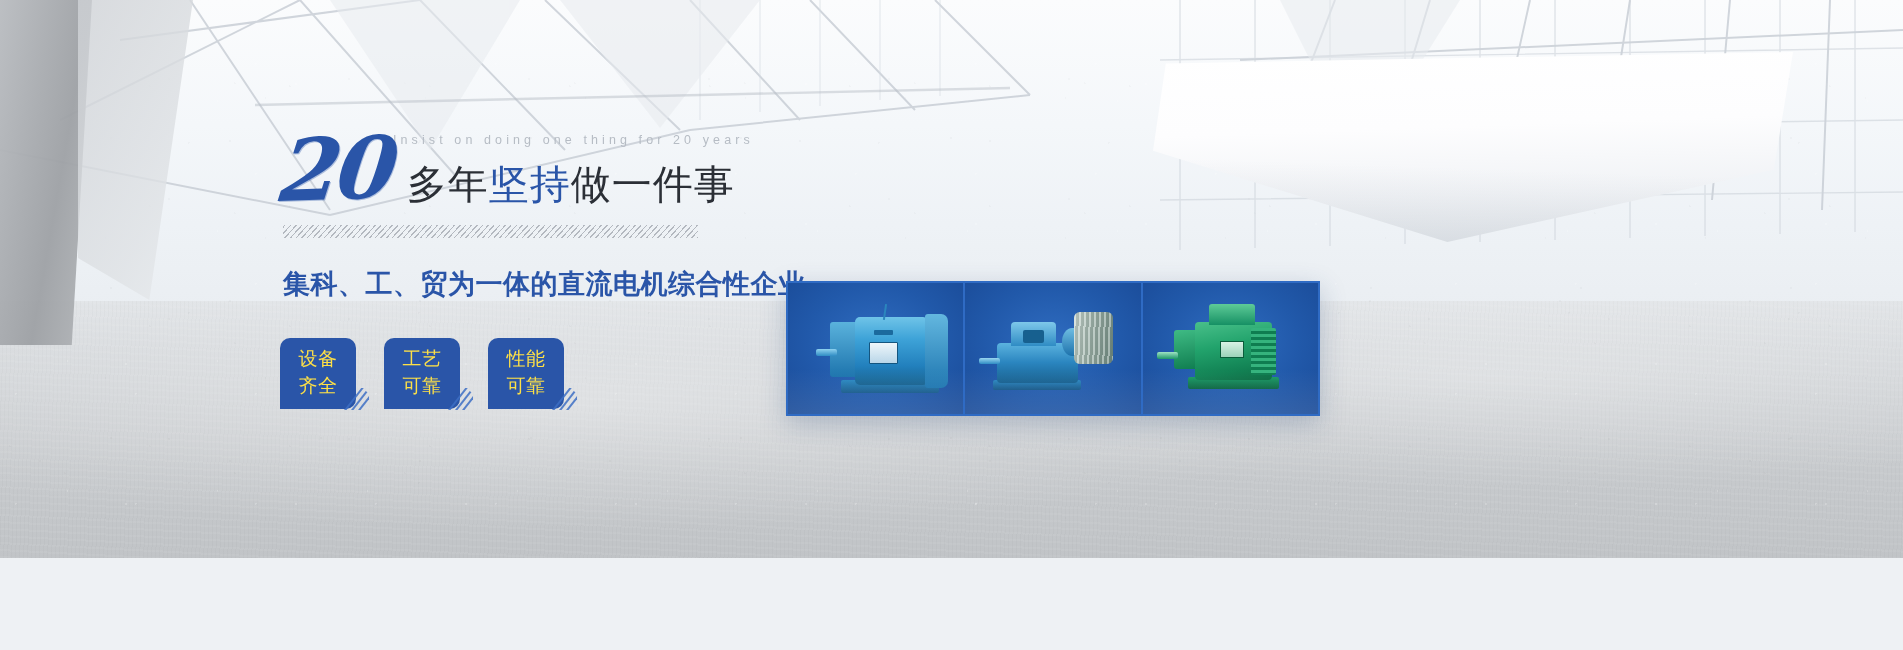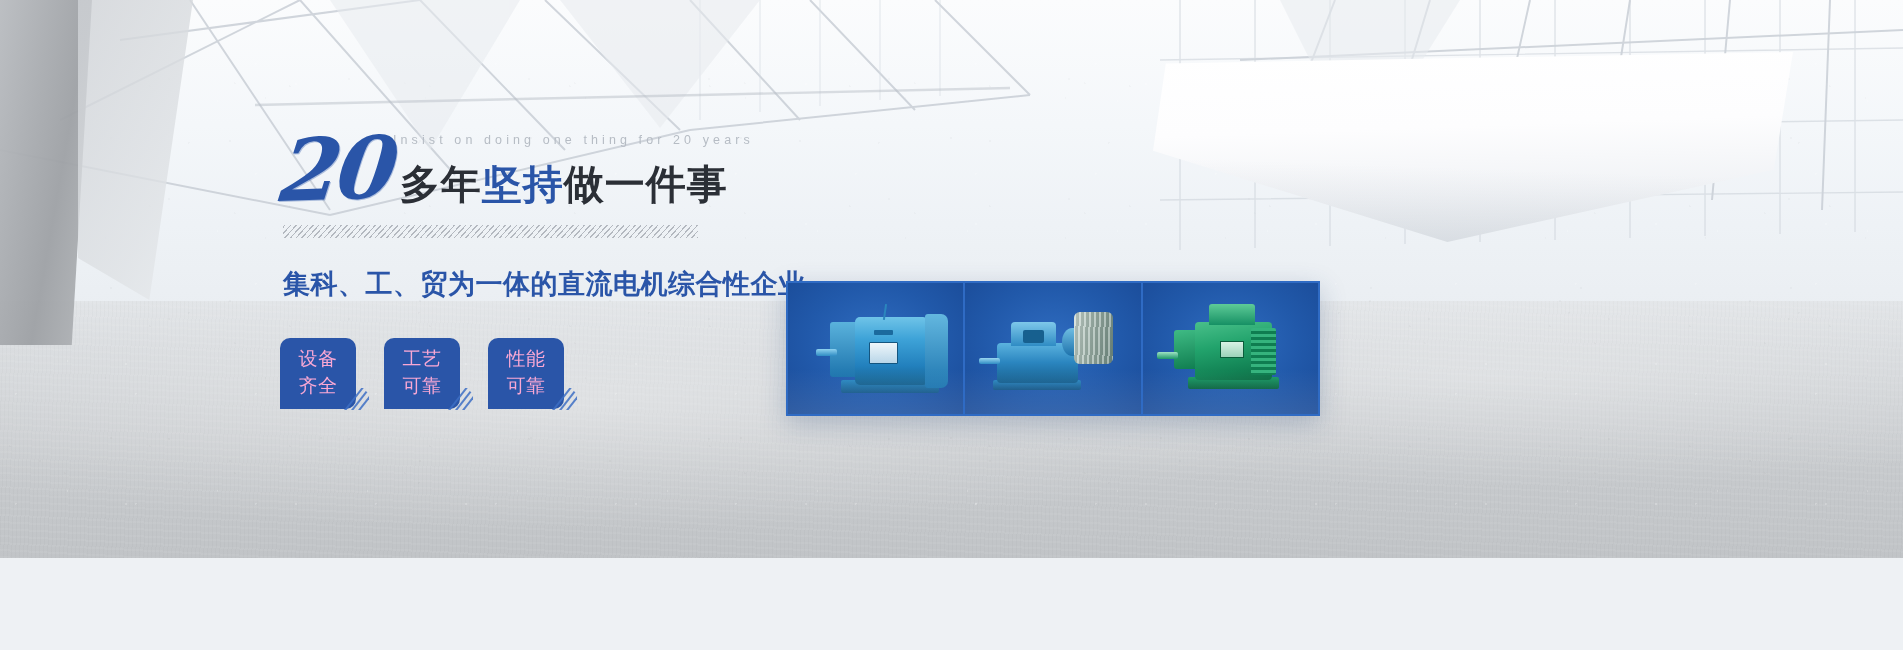--- a/index.html
+++ b/index.html
@@ -96,22 +96,22 @@
   }
   .num20{
     font-family:"DejaVu Serif","Liberation Serif",serif;
     font-size:86px; line-height:.86; font-weight:700; font-style:italic;
     color:#2a55a8;
     letter-spacing:-4px;
     transform:skewX(-9deg) rotate(-2deg);
     text-shadow:1px 1px 0 rgba(42,85,168,.35);
   }
   .head-cn{
-    font-size:40px; line-height:1; font-weight:700; color:#2b2f36;
-    letter-spacing:1px; margin-left:6px; padding-bottom:2px;
+    font-size:40px; line-height:1; font-weight:400; color:#2b2f36;
+    letter-spacing:1px; margin-left:13px; padding-bottom:2px;
     white-space:nowrap;
   }
   .head-cn .hl{ color:#2a55a8; }
 
   .eyebrow{
     position:absolute; left:393px; top:133px;
     font-size:12.5px; letter-spacing:4.1px; color:#b6bcc4;
     white-space:nowrap; font-weight:400;
   }
 
@@ -129,21 +129,21 @@
   }
 
   
   .tags{ position:absolute; left:280px; top:338px; display:flex; gap:28px; }
   .tag-wrap{ position:relative; }
   .tag{
     position:relative;
     width:76px; min-height:60px;
     background:#2a55a8;
     border-radius:10px 10px 10px 0;
-    color:#f9a8d4; font-size:19px; font-weight:400; line-height:1.42;
+    color:#fde047; font-size:19px; font-weight:400; line-height:1.42;
     text-align:center; letter-spacing:.5px;
     padding:8px 4px 9px;
     display:flex; flex-direction:column; justify-content:center;
   }
   .tag-tail{
     position:absolute; right:-13px; bottom:-1px;
     width:26px; height:22px; overflow:hidden;
   }
   .tag-tail i{
     position:absolute; display:block; width:2px; height:30px;

